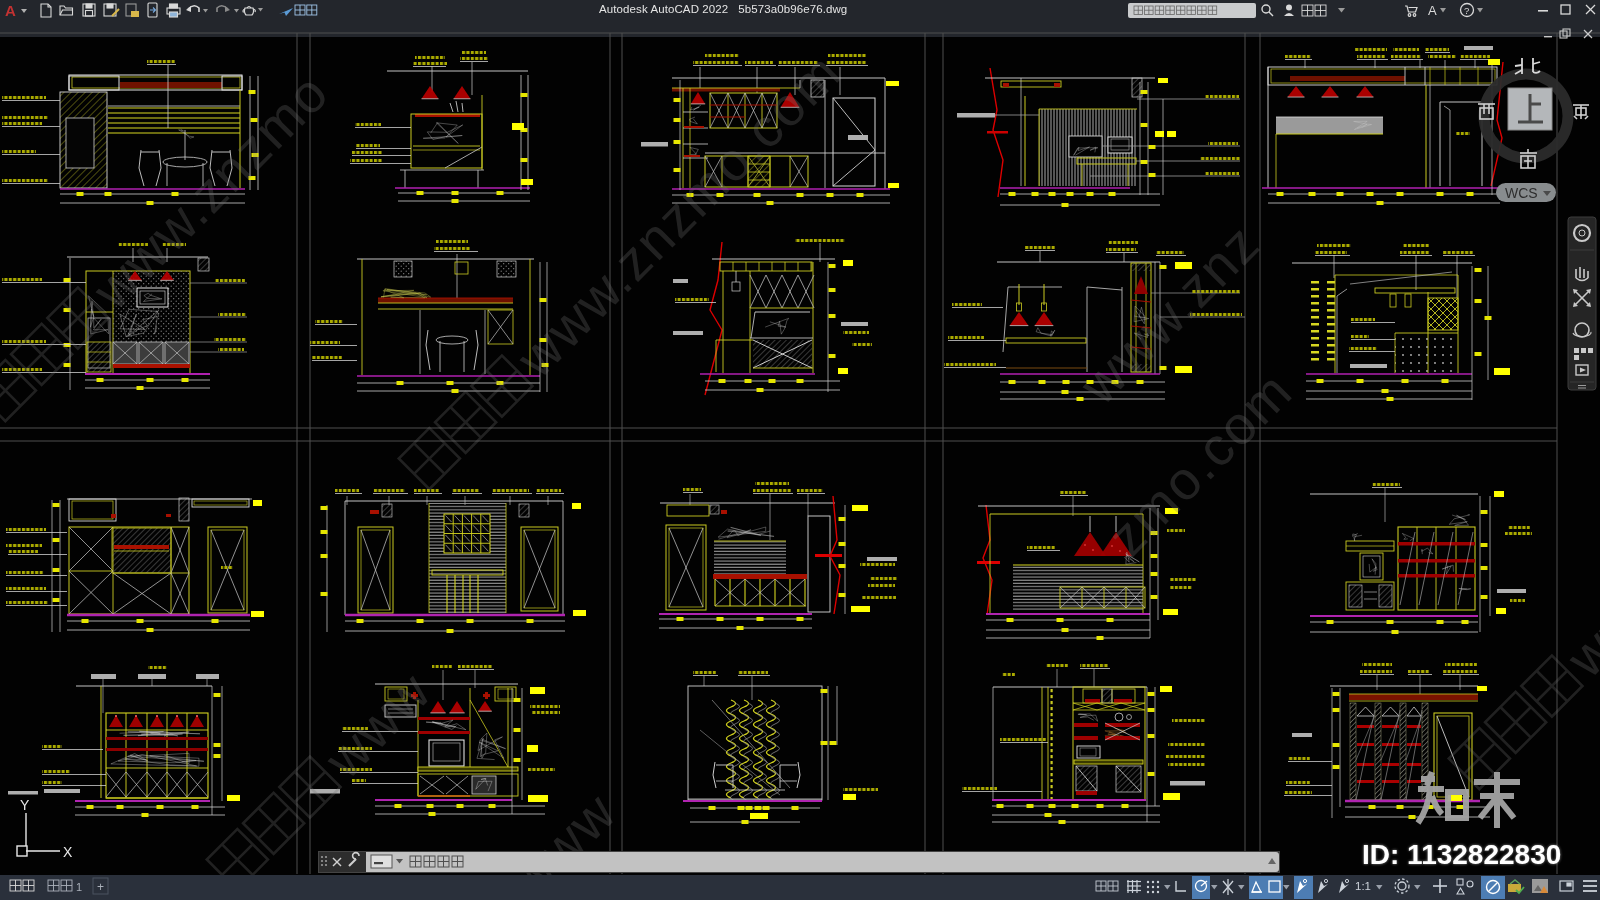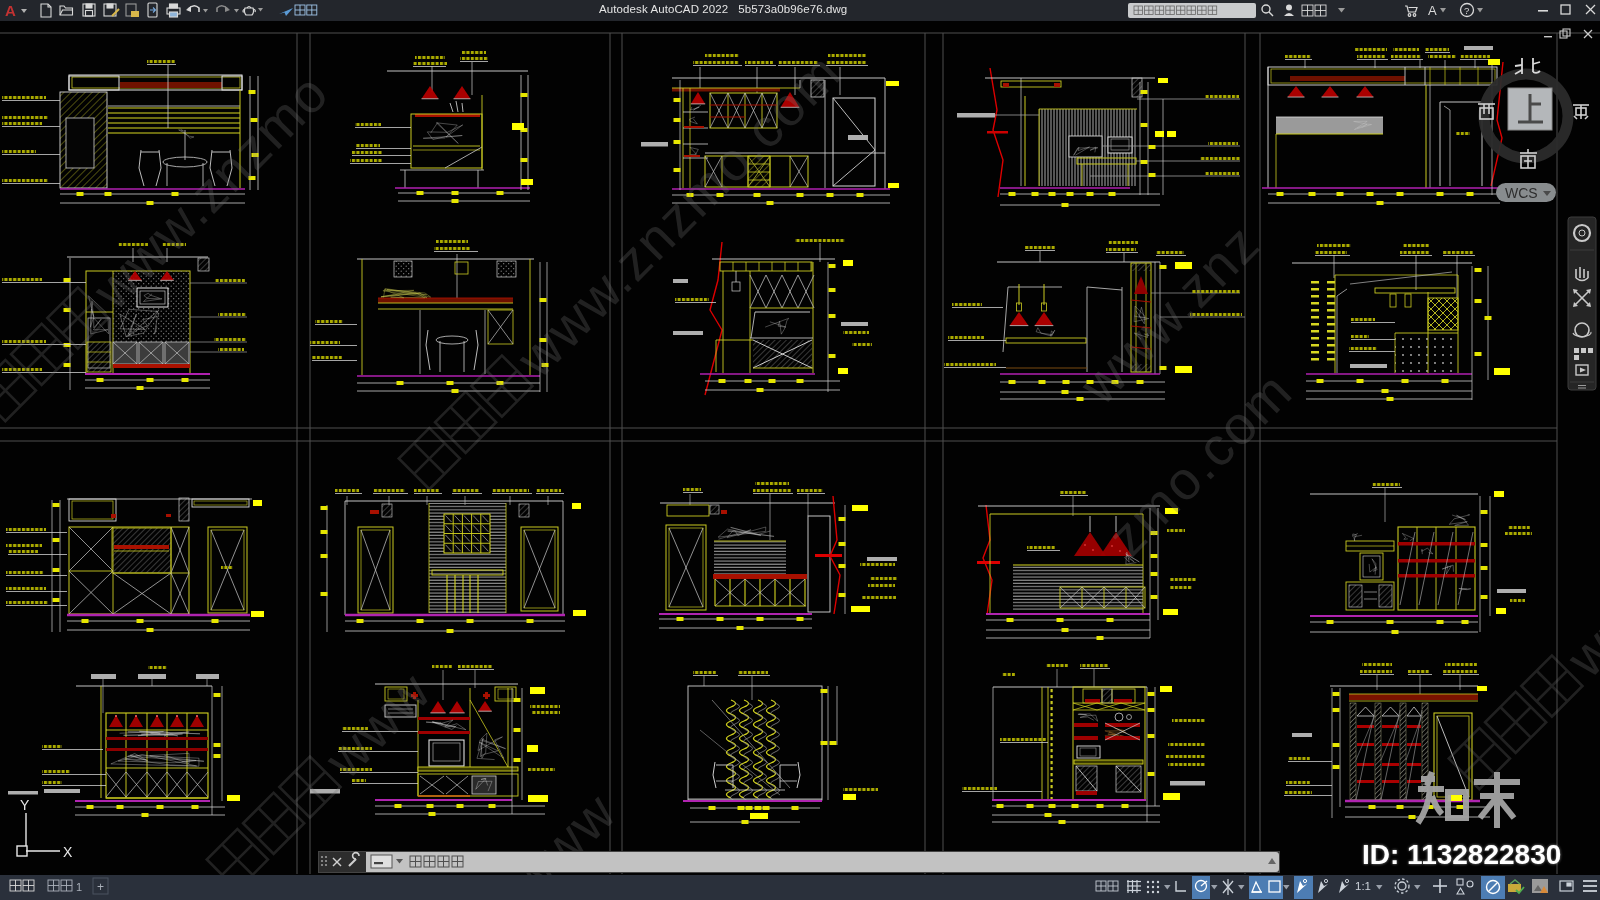--- a/index.html
+++ b/index.html
@@ -1,17 +1,17 @@
 <!DOCTYPE html>
 <html><head><meta charset="utf-8">
 <style>
 html,body{margin:0;padding:0;background:#000;width:1600px;height:900px;overflow:hidden;}
 *{box-sizing:border-box;font-family:"Liberation Sans",sans-serif;}
 #page{position:relative;width:1600px;height:900px;background:#020202;}
-#titlebar{position:absolute;left:0;top:0;width:1600px;height:21px;background:#23262c;color:#d6d6d6;}
+#titlebar{position:absolute;left:0;top:0;width:1600px;height:37px;background:#23262c;color:#d6d6d6;}
 #tbtitle{position:absolute;left:599px;top:3px;font-size:11.5px;color:#e4e4e4;letter-spacing:0.1px;}
 #searchbox{position:absolute;left:1128px;top:3px;width:128px;height:15px;background:#c9cbcd;border-radius:2px;color:#555;font-size:10.5px;padding:1px 4px;font-style:italic;}
 #cmdbar{position:absolute;left:318px;top:851px;width:962px;height:22px;background:#2d2d2d;border:1px solid #444;}
 #cmdinput{position:absolute;left:47px;top:0px;width:913px;height:20px;background:#c2c2c2;border-radius:0 3px 3px 0;}
 #statusbar{position:absolute;left:0;top:875px;width:1600px;height:25px;background:#2a303b;color:#c9ced6;font-size:12px;}
 #idtext{position:absolute;left:1362px;top:839px;font-size:28px;color:#ffffff;font-weight:bold;white-space:nowrap;text-shadow:0 0 3px rgba(255,255,255,0.55);}
 </style></head><body>
 <div id="page">
 <div id="titlebar">
       <div id="tbtitle">Autodesk AutoCAD 2022&nbsp;&nbsp;&nbsp;5b573a0b96e76.dwg</div>

